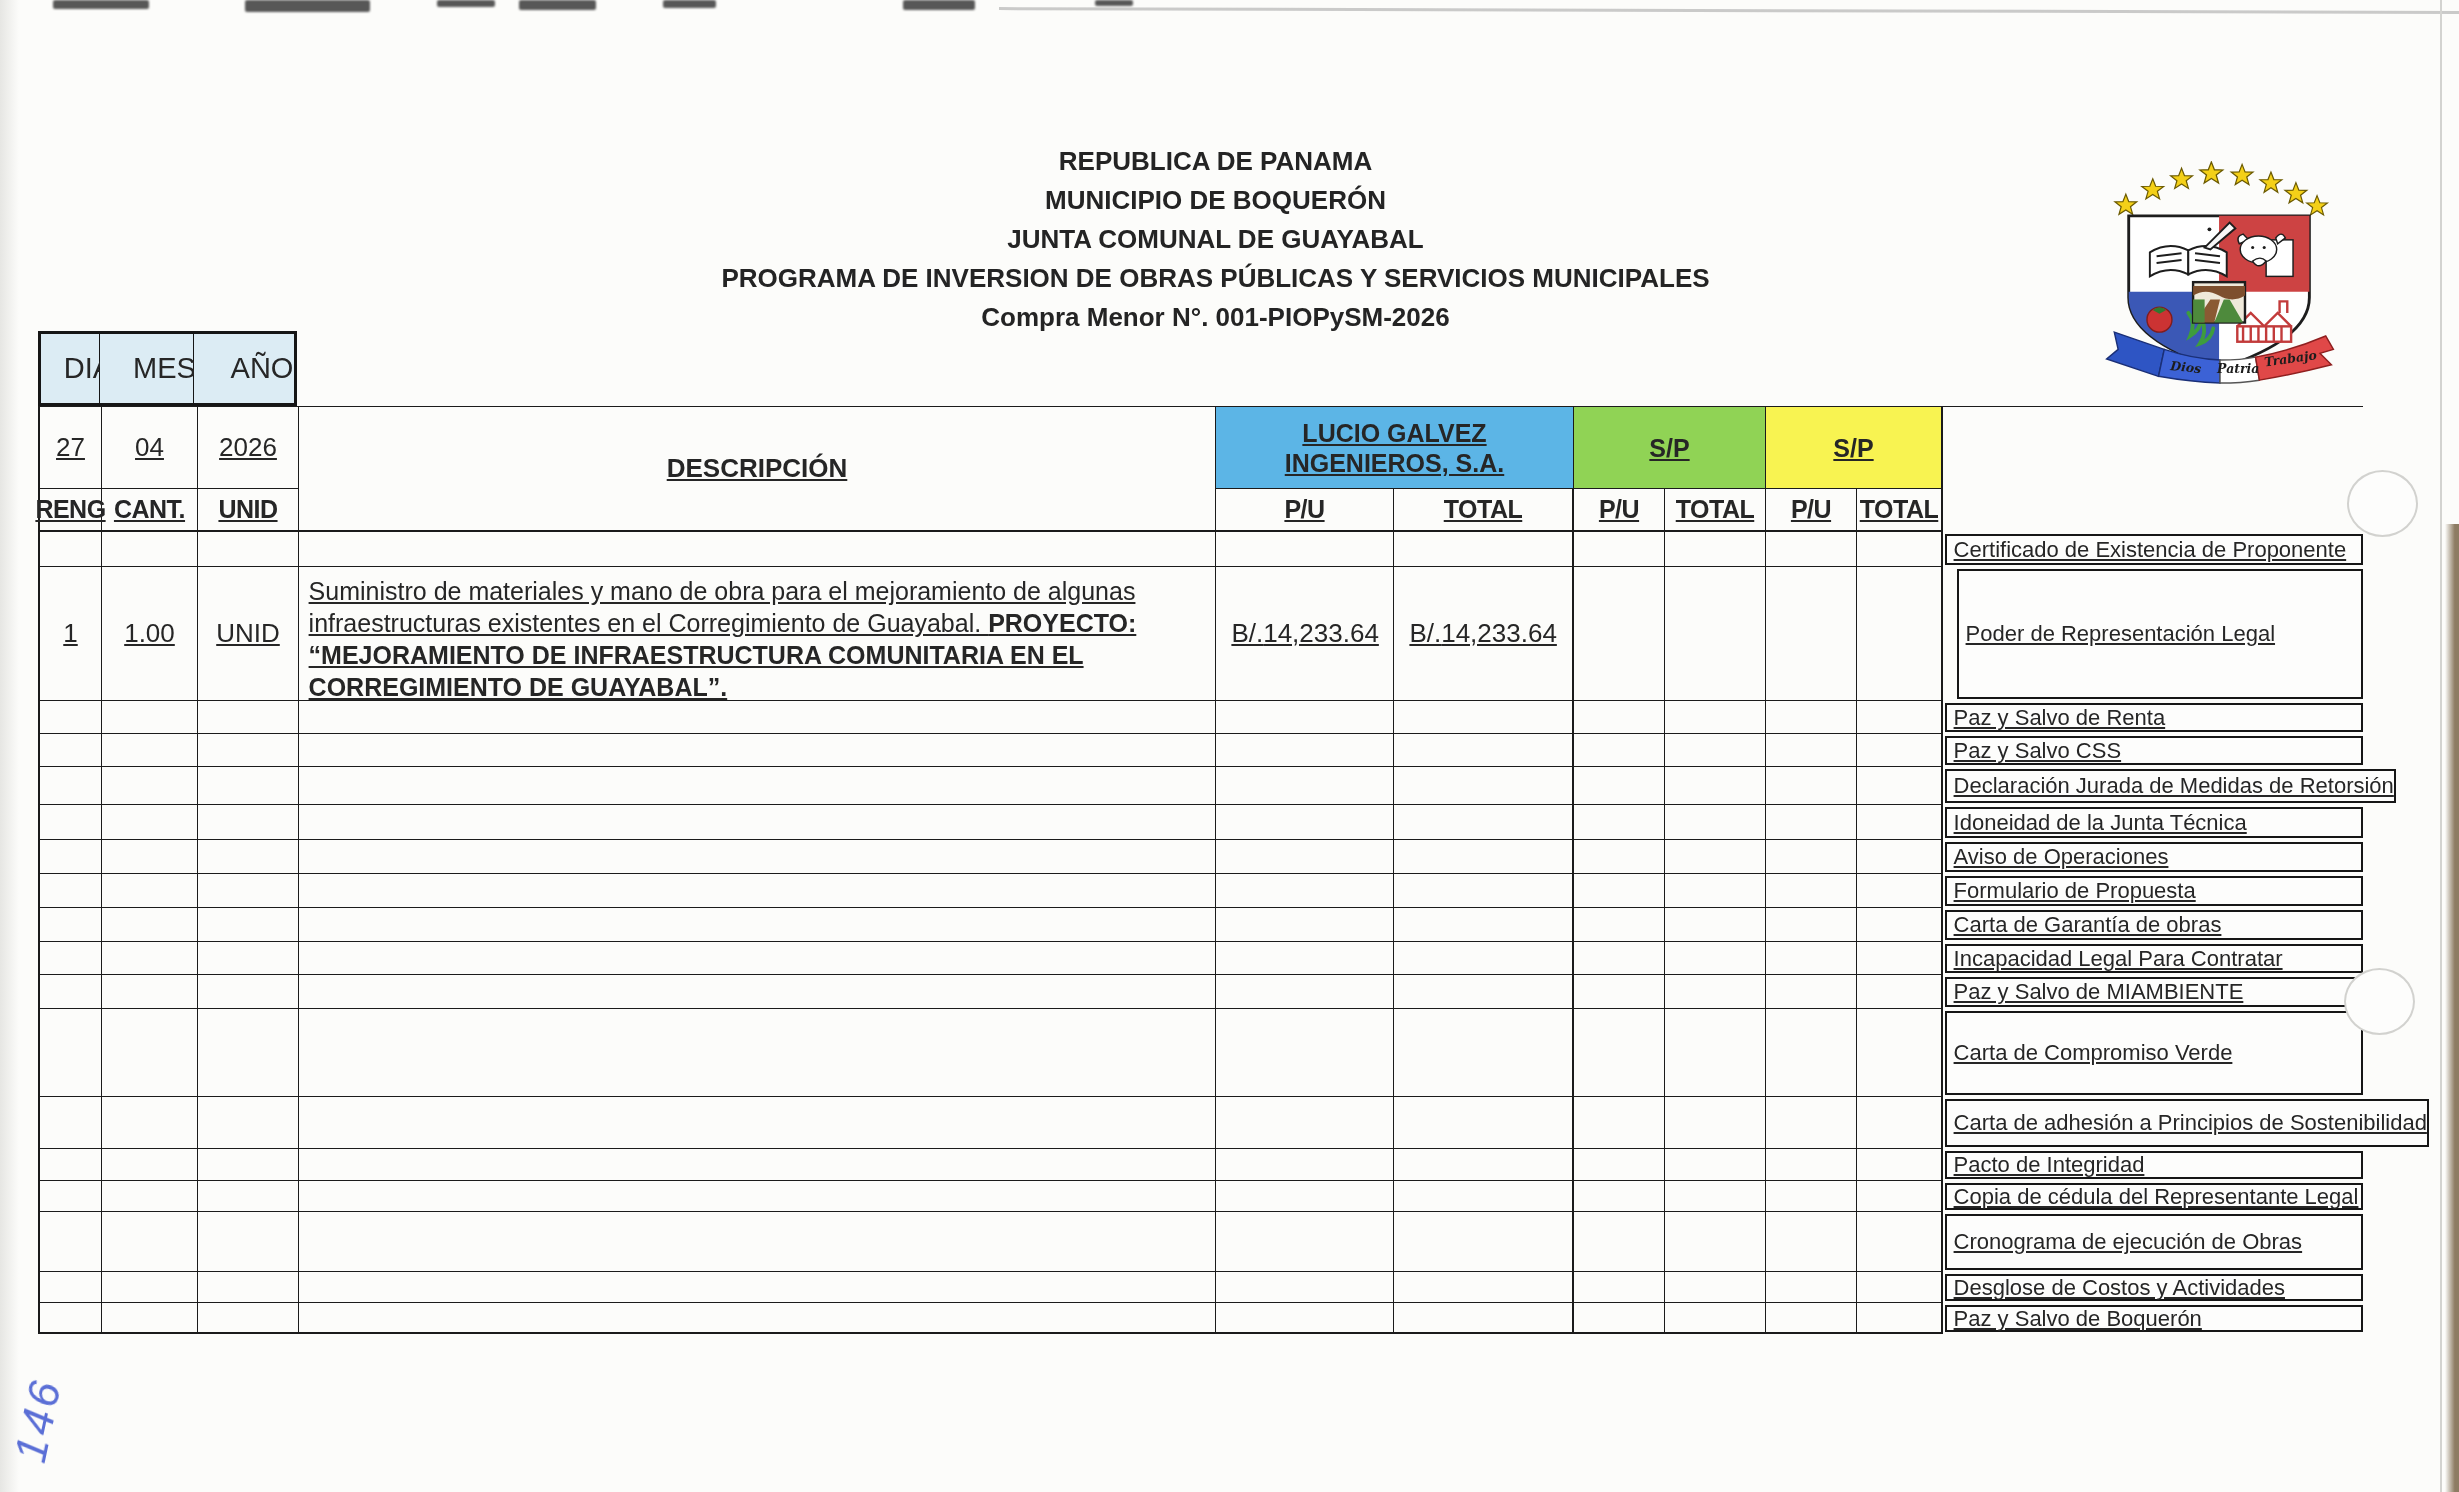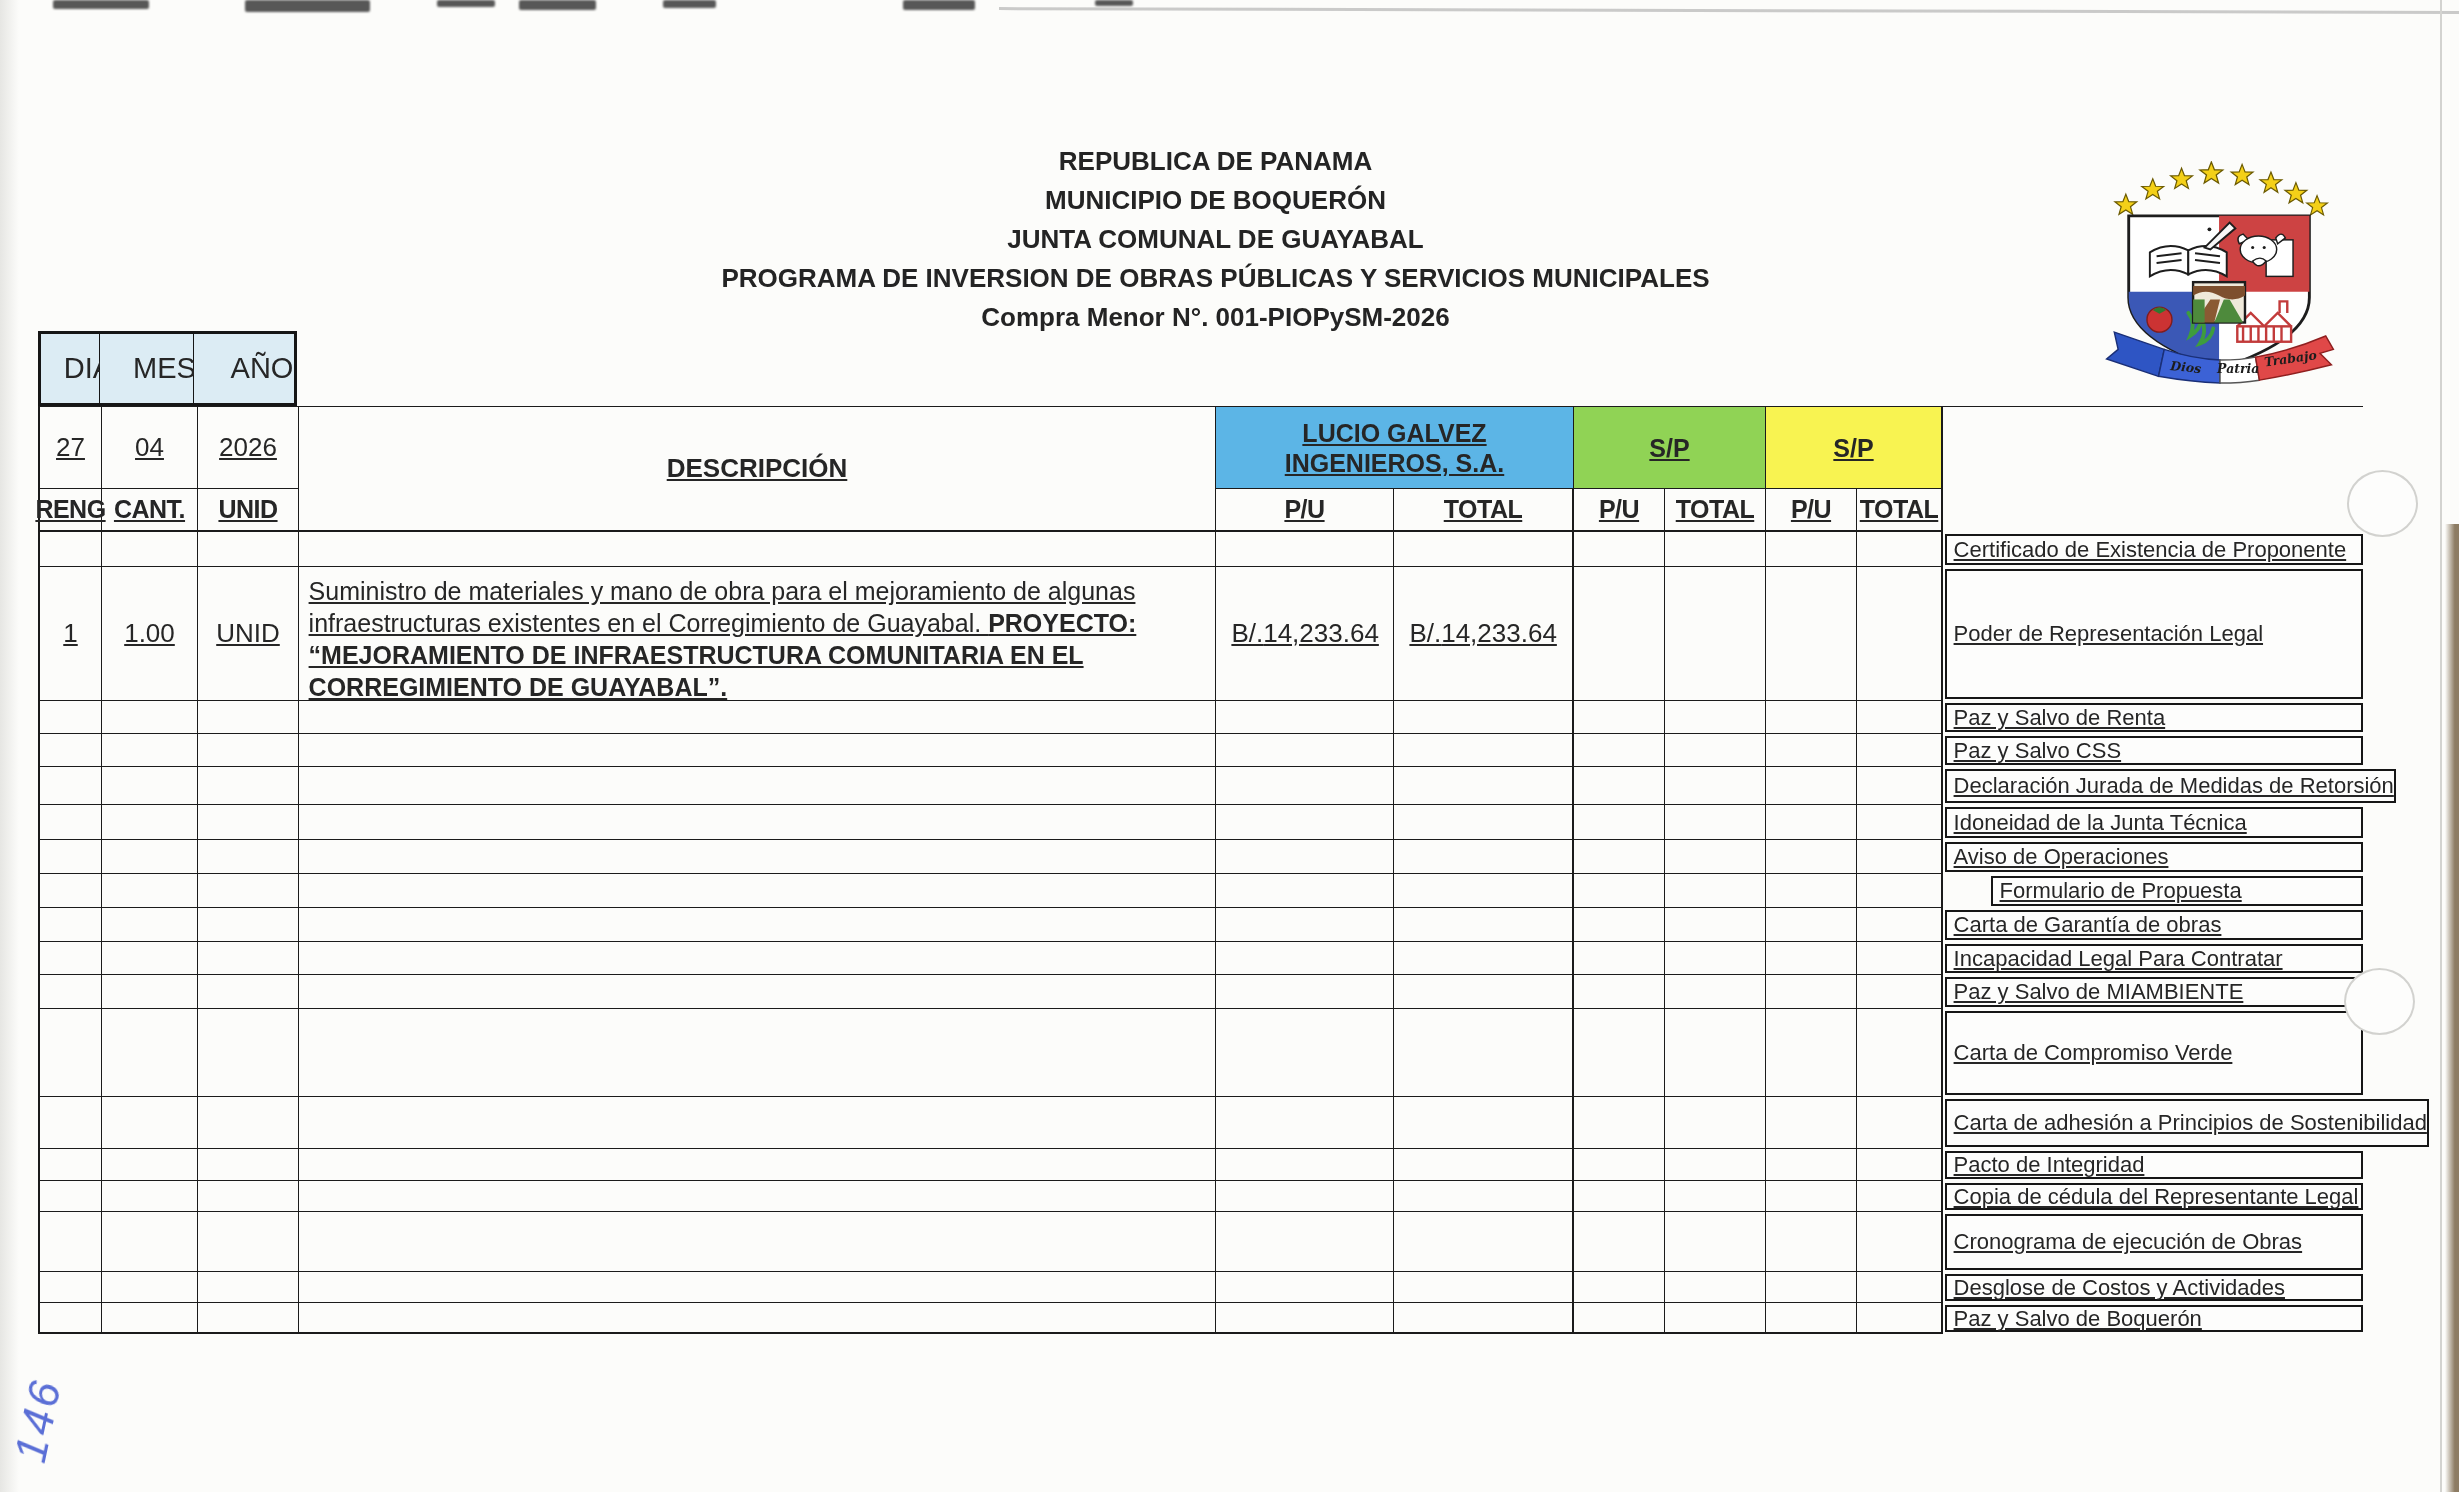--- a/index.html
+++ b/index.html
@@ -216,21 +216,21 @@
         <span>14,233.64</span>
       </div>
       <div class="cell thickR money" style="grid-area: 4 / 6;">
         <span>B/.</span>
         <span>14,233.64</span>
       </div>
       <div class="cell" style="grid-area: 4 / 7;"></div>
       <div class="cell" style="grid-area: 4 / 8;"></div>
       <div class="cell" style="grid-area: 4 / 9;"></div>
       <div class="cell thickR" style="grid-area: 4 / 10;"></div>
-      <div class="req-cell" style="grid-area: 4 / 11;">
+      <div class="req-cell" style="grid-area: 4 / 11; padding-left: 12px;">
         <div class="req-box">Poder de Representación Legal</div>
       </div>
       <div class="cell" style="grid-area: 5 / 1;"></div>
       <div class="cell" style="grid-area: 5 / 2;"></div>
       <div class="cell" style="grid-area: 5 / 3;"></div>
       <div class="cell" style="grid-area: 5 / 4;"></div>
       <div class="cell" style="grid-area: 5 / 5;"></div>
       <div class="cell thickR" style="grid-area: 5 / 6;"></div>
       <div class="cell" style="grid-area: 5 / 7;"></div>
       <div class="cell" style="grid-area: 5 / 8;"></div>
@@ -294,21 +294,21 @@
       <div class="cell" style="grid-area: 10 / 1;"></div>
       <div class="cell" style="grid-area: 10 / 2;"></div>
       <div class="cell" style="grid-area: 10 / 3;"></div>
       <div class="cell" style="grid-area: 10 / 4;"></div>
       <div class="cell" style="grid-area: 10 / 5;"></div>
       <div class="cell thickR" style="grid-area: 10 / 6;"></div>
       <div class="cell" style="grid-area: 10 / 7;"></div>
       <div class="cell" style="grid-area: 10 / 8;"></div>
       <div class="cell" style="grid-area: 10 / 9;"></div>
       <div class="cell thickR" style="grid-area: 10 / 10;"></div>
-      <div class="req-cell" style="grid-area: 10 / 11; margin-left: 46px;">
+      <div class="req-cell" style="grid-area: 10 / 11;">
         <div class="req-box">Formulario de Propuesta</div>
       </div>
       <div class="cell" style="grid-area: 11 / 1;"></div>
       <div class="cell" style="grid-area: 11 / 2;"></div>
       <div class="cell" style="grid-area: 11 / 3;"></div>
       <div class="cell" style="grid-area: 11 / 4;"></div>
       <div class="cell" style="grid-area: 11 / 5;"></div>
       <div class="cell thickR" style="grid-area: 11 / 6;"></div>
       <div class="cell" style="grid-area: 11 / 7;"></div>
       <div class="cell" style="grid-area: 11 / 8;"></div>

